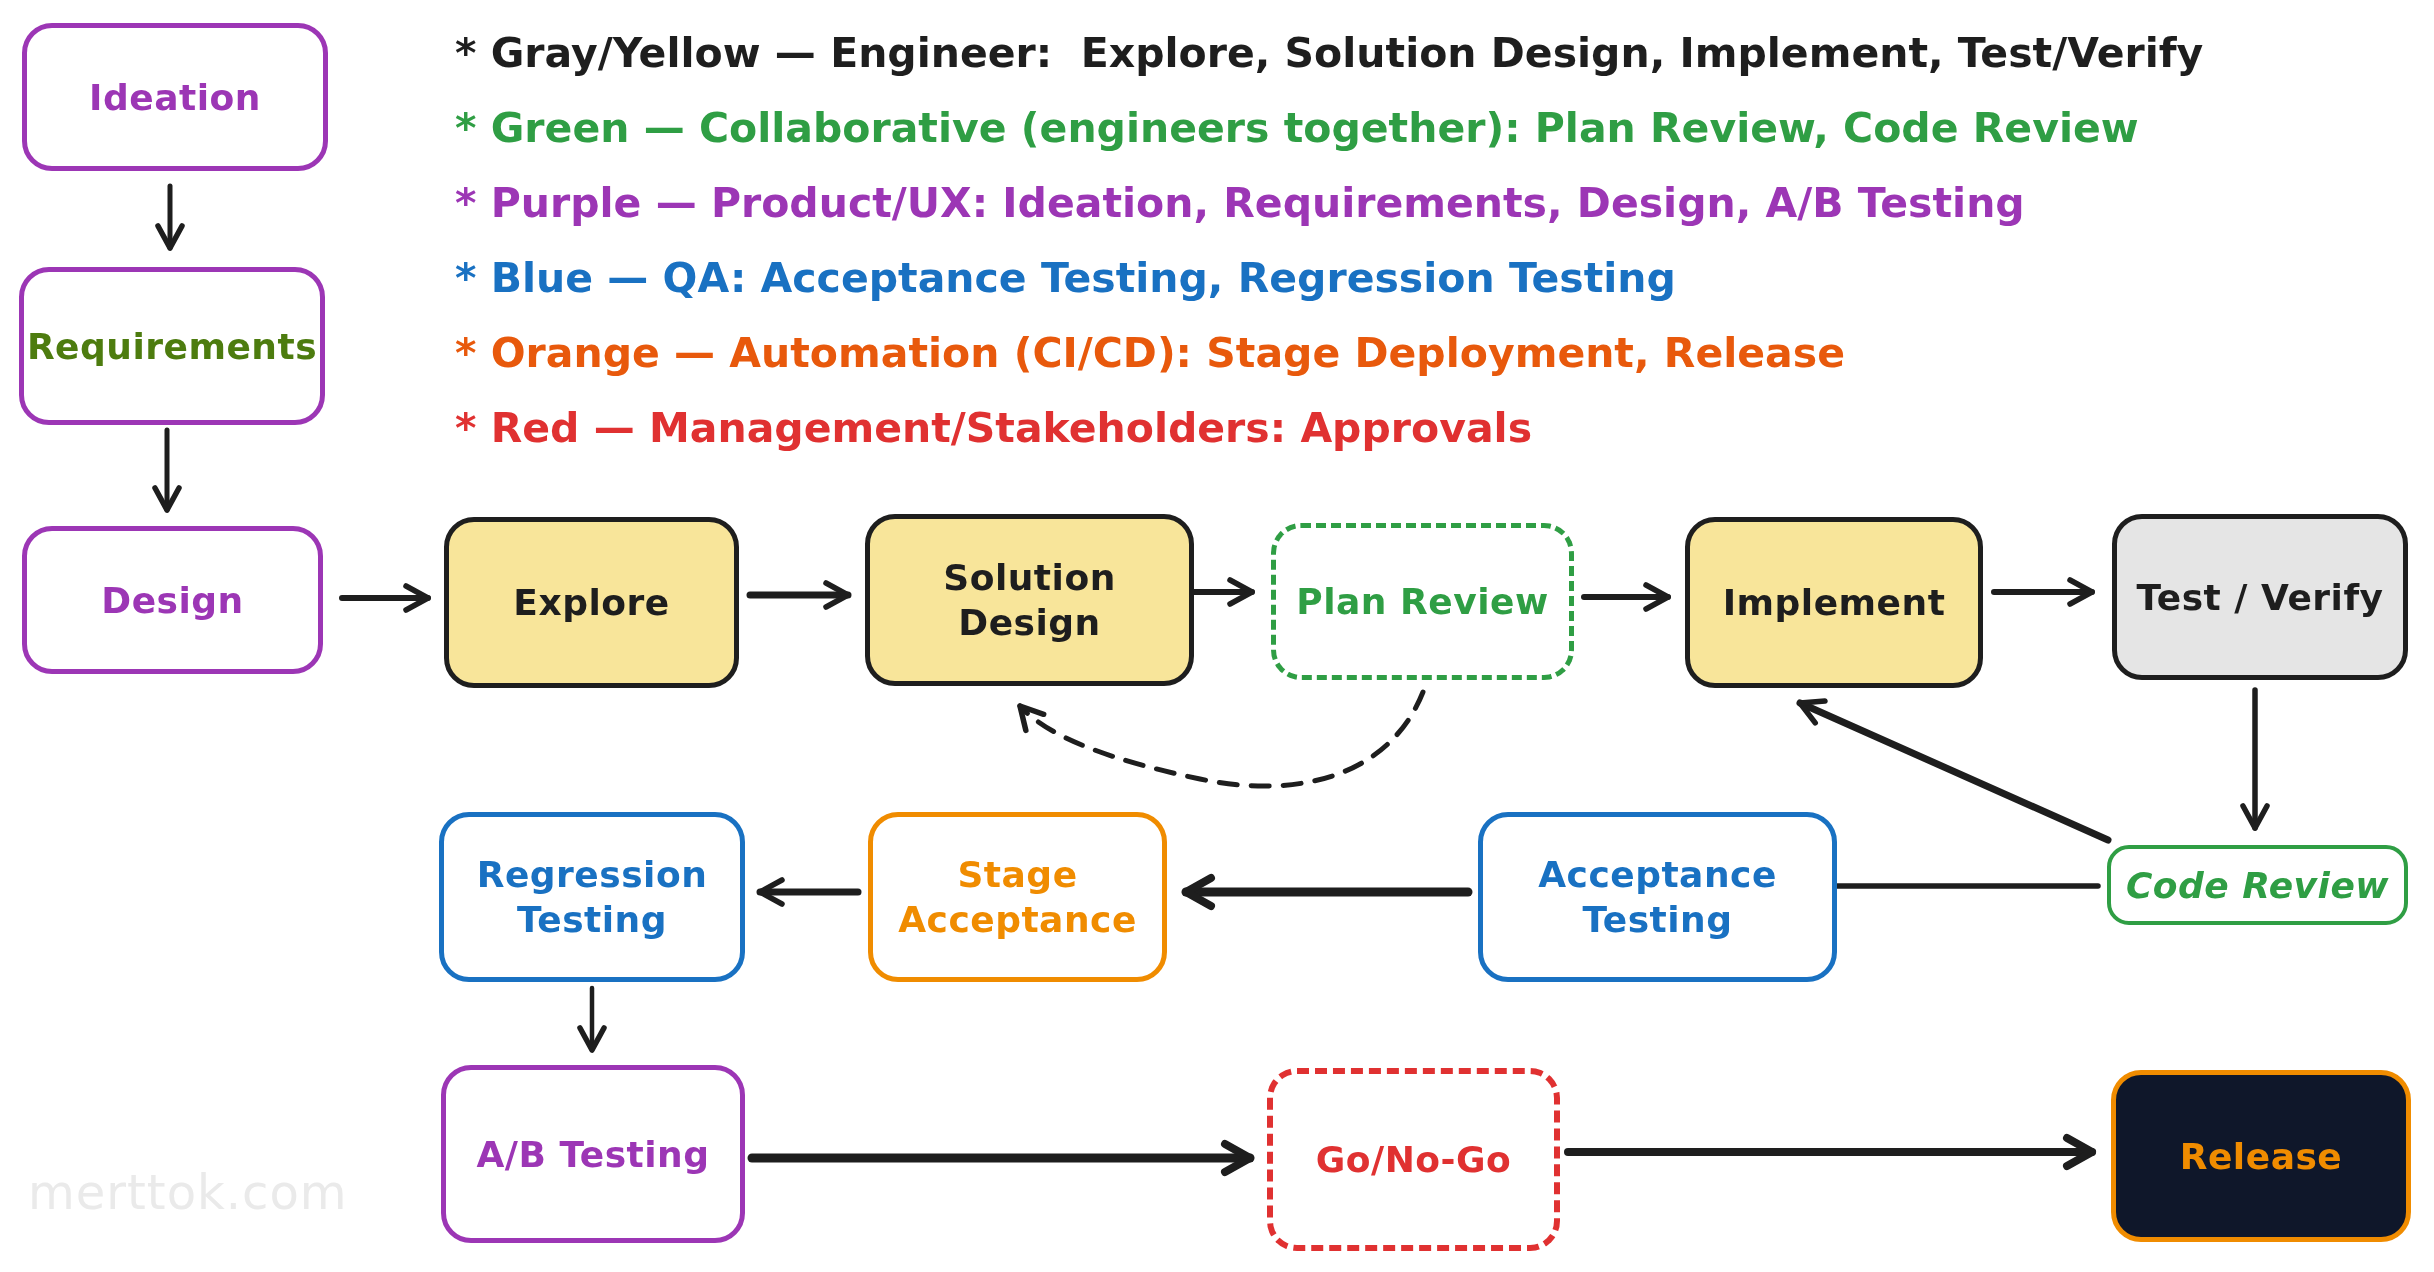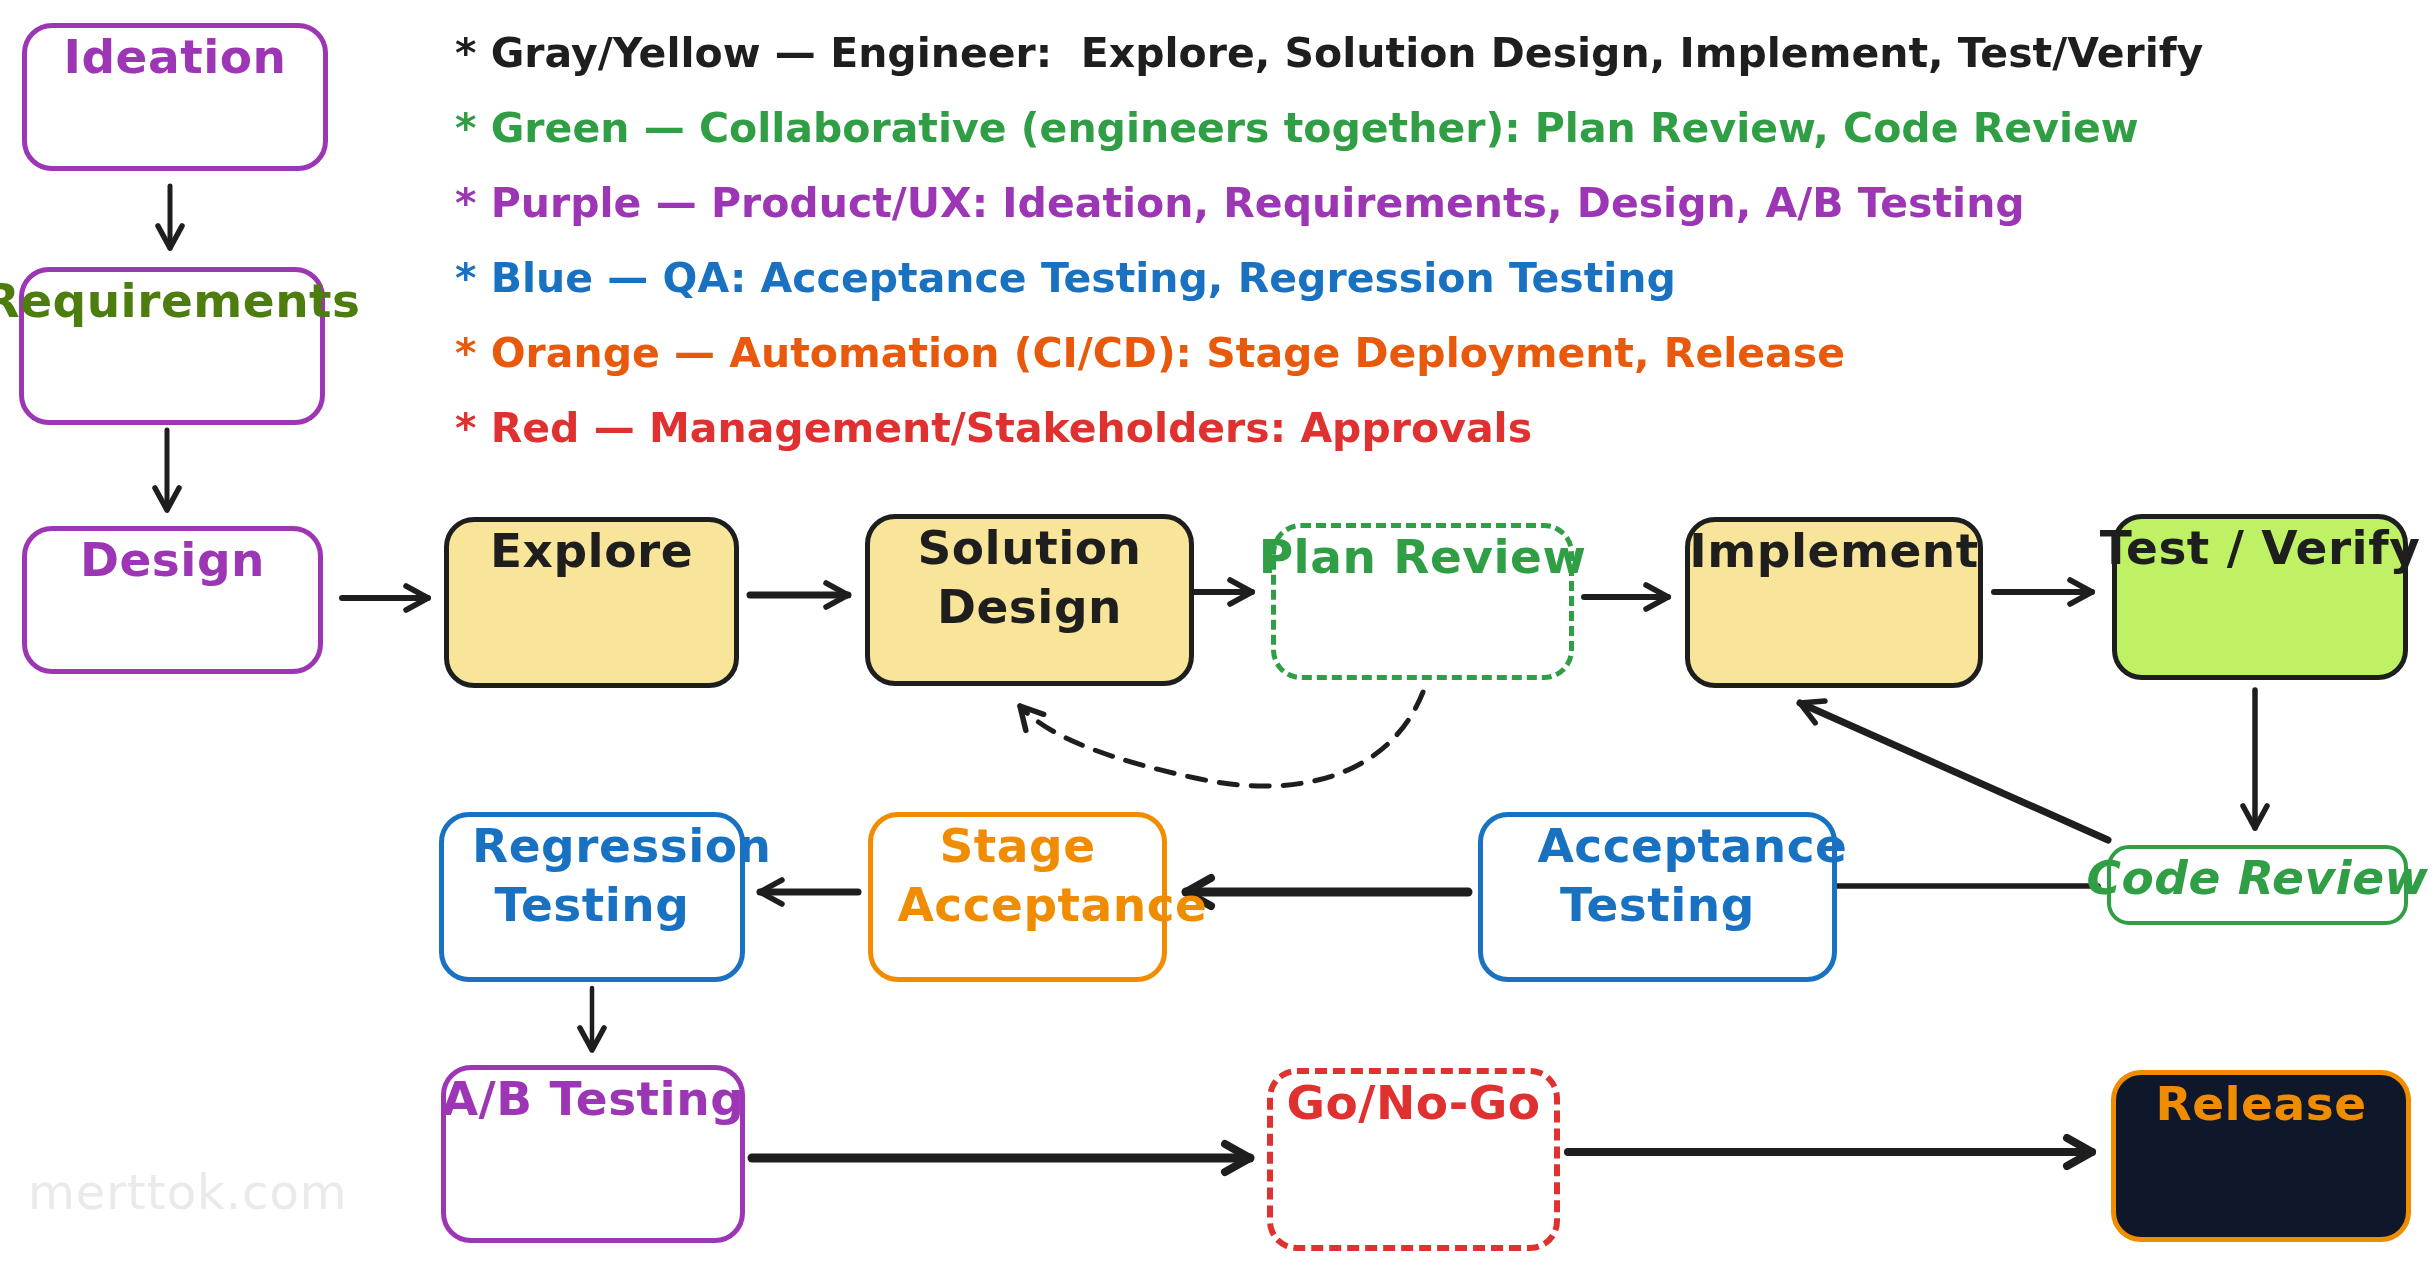--- a/index.html
+++ b/index.html
@@ -21,24 +21,24 @@
     width: 2434px; height: 1272px;
     pointer-events: none;
   }
   .node {
     position: absolute;
     box-sizing: border-box;
     border: 5px solid #1e1e1e;
     border-radius: 30px;
     background: #ffffff;
     display: flex;
-    align-items: flex-start;
+    align-items: center;
     justify-content: center;
     text-align: center;
-    font-size: 47px;
+    font-size: 36px;
     font-weight: 600;
     letter-spacing: 0.5px;
     line-height: 1.25;
   }
   .node .lbl { white-space: nowrap; }
   .node .lbl.wrap { white-space: normal; max-width: 240px; }
   .legend {
     position: absolute;
     left: 455px;
     top: 16px;
@@ -126,21 +126,21 @@
   </div>
 
   <div class="node" style="left: 1271px; top: 523px; width: 303px; height: 157px; border-color: rgb(47, 158, 68); color: rgb(47, 158, 68); background-color: rgb(255, 255, 255); border-style: dashed;">
     <span class="lbl">Plan Review</span>
   </div>
 
   <div class="node" style="left: 1685px; top: 517px; width: 298px; height: 171px; border-color: rgb(30, 30, 30); color: rgb(30, 30, 30); background-color: rgb(248, 229, 154); border-style: solid;">
     <span class="lbl">Implement</span>
   </div>
 
-  <div class="node" style="left: 2112px; top: 514px; width: 296px; height: 166px; border-color: rgb(30, 30, 30); color: rgb(30, 30, 30); background-color: #bef264; border-style: solid;">
+  <div class="node" style="left: 2112px; top: 514px; width: 296px; height: 166px; border-color: rgb(30, 30, 30); color: rgb(30, 30, 30); background-color: #e5e5e5; border-style: solid;">
     <span class="lbl">Test / Verify</span>
   </div>
 
   <div class="node" style="left: 1478px; top: 812px; width: 359px; height: 170px; border-color: rgb(25, 113, 194); color: rgb(25, 113, 194); background-color: rgb(255, 255, 255); border-style: solid;">
     <span class="lbl wrap">Acceptance Testing</span>
   </div>
 
   <div class="node" style="left: 868px; top: 812px; width: 299px; height: 170px; border-color: rgb(240, 140, 0); color: rgb(240, 140, 0); background-color: rgb(255, 255, 255); border-style: solid;">
     <span class="lbl wrap">Stage Acceptance</span>
   </div>

